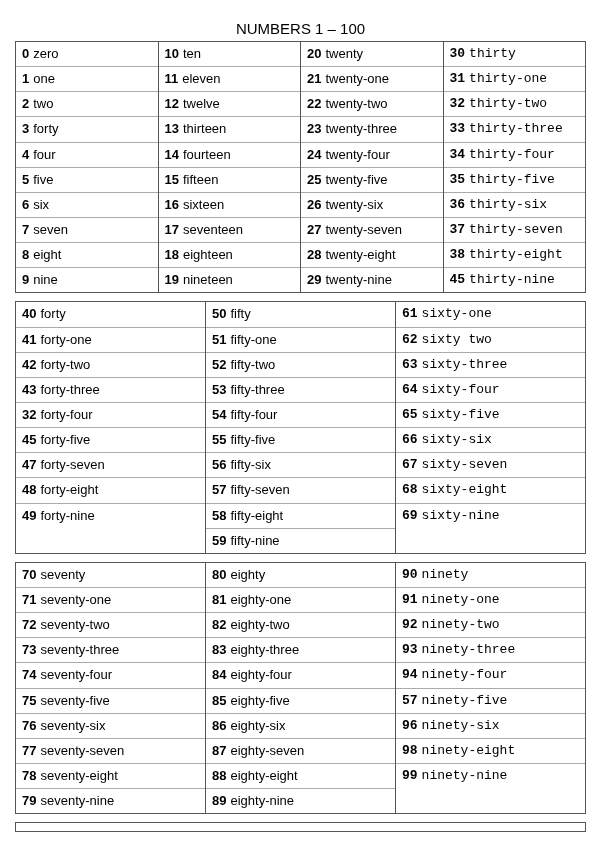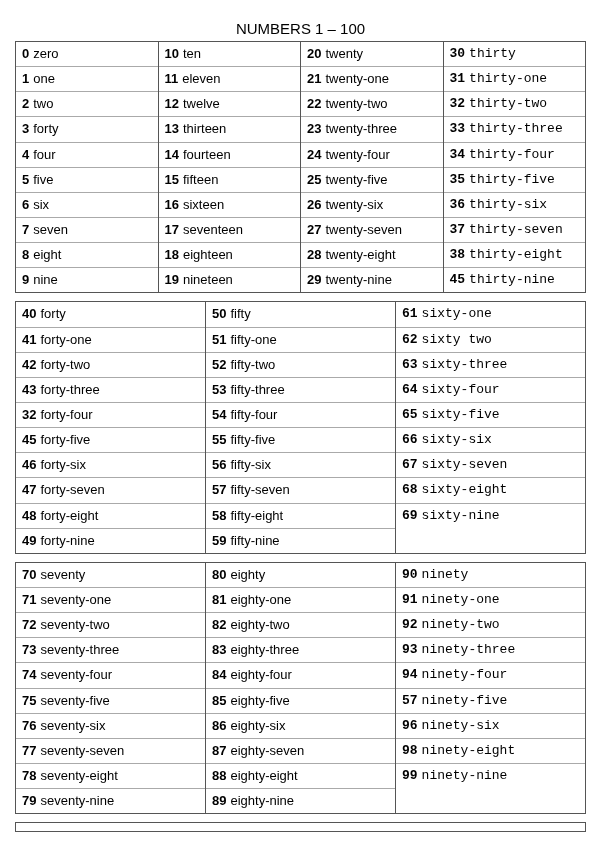--- a/index.html
+++ b/index.html
@@ -107,21 +107,20 @@
       </div>
     </div>
     <div class="section">
       <div class="col">
         <div class="row"><span class="num">40</span><span>forty</span></div>
         <div class="row"><span class="num">41</span><span>forty-one</span></div>
         <div class="row"><span class="num">42</span><span>forty-two</span></div>
         <div class="row"><span class="num">43</span><span>forty-three</span></div>
         <div class="row"><span class="num">32</span><span>forty-four</span></div>
         <div class="row"><span class="num">45</span><span>forty-five</span></div>
-        <div class="row"><span class="num">46</span><span>forty-six</span></div>
         <div class="row"><span class="num">47</span><span>forty-seven</span></div>
         <div class="row"><span class="num">48</span><span>forty-eight</span></div>
         <div class="row"><span class="num">49</span><span>forty-nine</span></div>
       </div>
       <div class="col">
         <div class="row"><span class="num">50</span><span>fifty</span></div>
         <div class="row"><span class="num">51</span><span>fifty-one</span></div>
         <div class="row"><span class="num">52</span><span>fifty-two</span></div>
         <div class="row"><span class="num">53</span><span>fifty-three</span></div>
         <div class="row"><span class="num">54</span><span>fifty-four</span></div>

